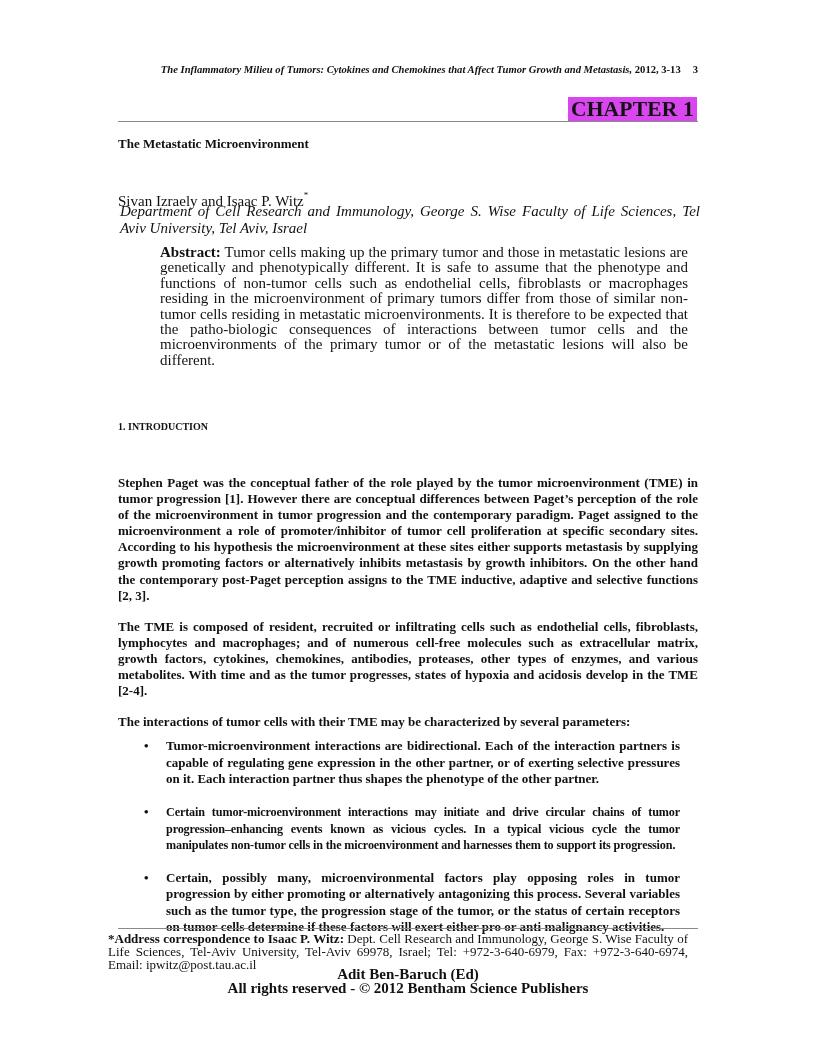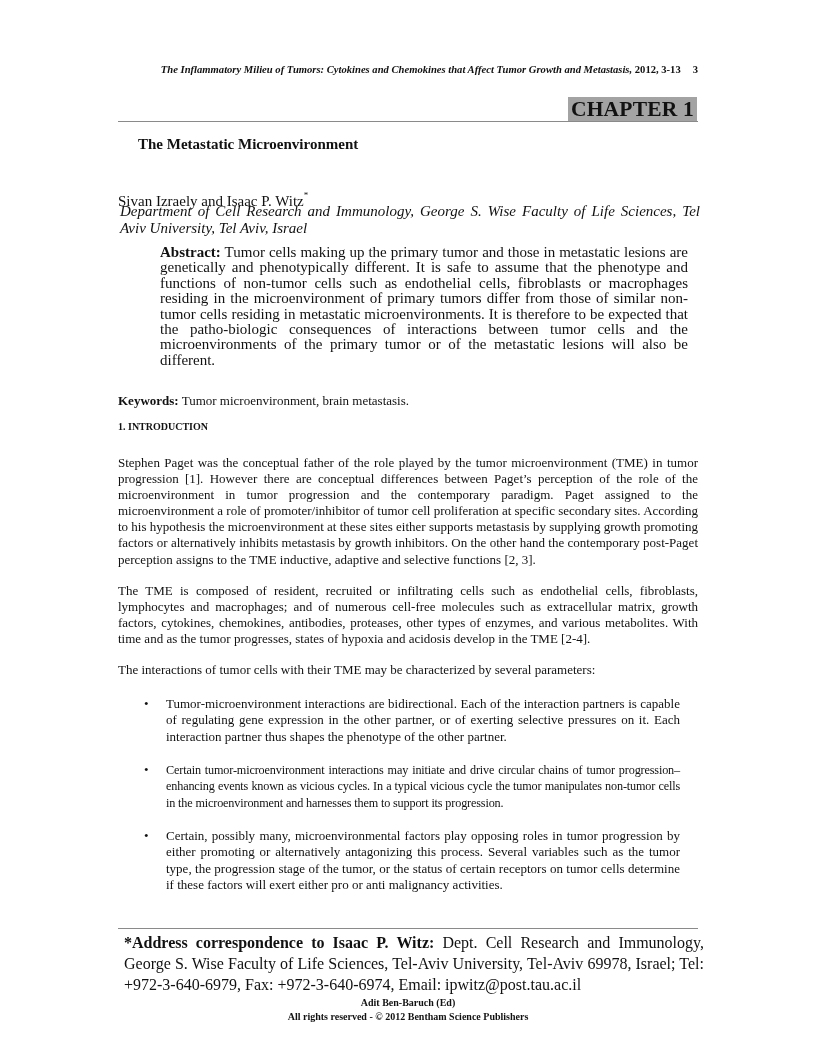--- a/index.html
+++ b/index.html
@@ -4,80 +4,79 @@
 <style>
   html, body { margin: 0; padding: 0; background: #ffffff; }
   body { width: 816px; height: 1056px; position: relative; overflow: hidden;
          font-family: "Liberation Serif", "DejaVu Serif", serif; color: #111; }
   .page { position: absolute; left: 0; top: 0; width: 816px; height: 855px; }
 
   .running-header { position: absolute; left: 118px; top: 64px; width: 580px;
     font-size: 10.6px; font-style: italic; font-weight: bold; text-align: right; white-space: nowrap; }
   .running-header .pn { font-style: normal; display: inline-block; margin-left: 12px; }
 
-  .chapter-box { position: absolute; right: 119px; top: 97px; background: #a3a3a3;
+  .chapter-box { position: absolute; right: 119px; top: 97px; background: #d946ef;
     padding: 0 3px; height: 24px; line-height: 25px; font-size: 21.5px; font-weight: bold; letter-spacing: 0.2px; }
   .top-rule { position: absolute; left: 118px; top: 121px; width: 580px; height: 0; border-top: 1.5px solid #8a8a8a; }
 
-  .title { position: absolute; left: 118px; top: 136px; font-size: 15px; font-weight: bold; margin-left: 20px; }
+  .title { position: absolute; left: 118px; top: 136px; font-size: 13px; font-weight: bold; }
   .authors { position: absolute; left: 118px; top: 168px; font-size: 15px; font-weight: normal; margin-top: 24px; }
   .authors sup { font-size: 9px; position: relative; top: -2px; }
   .affil { position: absolute; left: 120px; top: 203px; width: 580px; font-size: 15px;
     font-style: italic; line-height: 16.5px; text-align: justify; }
 
   .abstract { position: absolute; left: 160px; top: 245px; width: 528px; font-size: 15px;
     line-height: 15.4px; text-align: justify; }
   .abstract p { margin: 0 0 6px 0; }
   .abstract b { font-weight: bold; }
 
   .keywords { position: absolute; left: 118px; top: 393px; font-size: 13px; }
   .section-head { position: absolute; left: 118px; top: 421px; font-size: 10px; font-weight: bold; }
 
-  .body-text { position: absolute; left: 118px; top: 455px; width: 580px; font-size: 13px;
-    line-height: 16.1px; text-align: justify; }
+  .body-text { position: absolute; left: 118px; top: 475px; width: 580px; font-size: 13px;
+    line-height: 16.1px; text-align: justify; font-weight: bold; }
   .body-text p { margin: 0 0 9.5px 0; }
   .body-text p.gap { margin-bottom: 15px; }
 
   .bullets { list-style: none; margin: 0; padding: 0; }
   .bullets li { position: relative; padding-left: 48px; padding-right: 18px; margin-bottom: 17px; line-height: 16.3px; }
   .bullets li .dot { position: absolute; left: 26px; top: 0; }
   .bullets li.narrow { font-size: 12.2px; letter-spacing: -0.15px; }
 
   .foot-rule { position: absolute; left: 118px; top: 928px; width: 580px; height: 0; border-top: 1.5px solid #8a8a8a; }
-  .footnote { position: absolute; left: 124px; top: 932px; width: 580px; font-size: 16px; line-height: 21px; text-align: justify; }
+  .footnote { position: absolute; left: 108px; top: 932px; width: 580px; font-size: 13px; line-height: 13px; text-align: justify; }
   .footnote b { font-weight: bold; }
   .publisher { position: absolute; left: 118px; top: 967px; width: 580px; text-align: center;
-    font-size: 10px; font-weight: bold; line-height: 14px; margin-top: 29px; }
+    font-size: 15px; font-weight: bold; line-height: 14px; }
 </style>
 </head>
 <body>
 
 <div class="page">
 
   <div class="running-header"><span>The Inflammatory Milieu of Tumors: Cytokines and Chemokines that Affect Tumor Growth and Metastasis,</span><span style="font-style:normal"> 2012, 3-13</span><span class="pn">3</span></div>
 
   <div class="chapter-box">CHAPTER 1</div>
   <div class="top-rule"></div>
 
   <div class="title">The Metastatic Microenvironment</div>
   <div class="authors"><span>Sivan Izraely and Isaac P. Witz</span><sup>*</sup></div>
   <div class="affil">Department of Cell Research and Immunology, George S. Wise Faculty of Life Sciences, Tel Aviv University, Tel Aviv, Israel</div>
 
   <div class="abstract">
     <p><b>Abstract:</b><span> Tumor cells making up the primary tumor and those in metastatic lesions are genetically and phenotypically different. It is safe to assume that the phenotype and functions of non-tumor cells such as endothelial cells, fibroblasts or macrophages residing in the microenvironment of primary tumors differ from those of similar non-tumor cells residing in metastatic microenvironments. It is therefore to be expected that the patho-biologic consequences of interactions between tumor cells and the microenvironments of the primary tumor or of the metastatic lesions will also be different.</span></p>
   </div>
 
-  <div class="keywords"><b>Keywords:</b><span> Tumor microenvironment, brain metastasis.</span></div>
 
   <div class="section-head">1. INTRODUCTION</div>
 
   <div class="body-text">
     <p class="gap">Stephen Paget was the conceptual father of the role played by the tumor microenvironment (TME) in tumor progression [1]. However there are conceptual differences between Paget’s perception of the role of the microenvironment in tumor progression and the contemporary paradigm. Paget assigned to the microenvironment a role of promoter/inhibitor of tumor cell proliferation at specific secondary sites. According to his hypothesis the microenvironment at these sites either supports metastasis by supplying growth promoting factors or alternatively inhibits metastasis by growth inhibitors. On the other hand the contemporary post-Paget perception assigns to the TME inductive, adaptive and selective functions [2, 3].</p>
     <p class="gap">The TME is composed of resident, recruited or infiltrating cells such as endothelial cells, fibroblasts, lymphocytes and macrophages; and of numerous cell-free molecules such as extracellular matrix, growth factors, cytokines, chemokines, antibodies, proteases, other types of enzymes, and various metabolites. With time and as the tumor progresses, states of hypoxia and acidosis develop in the TME [2-4].</p>
-    <p class="gap" style="margin-bottom:18px">The interactions of tumor cells with their TME may be characterized by several parameters:</p>
+    <p class="gap" style="margin-bottom:8px">The interactions of tumor cells with their TME may be characterized by several parameters:</p>
     <ul class="bullets">
       <li><span class="dot">•</span><span>Tumor-microenvironment interactions are bidirectional. Each of the interaction partners is capable of regulating gene expression in the other partner, or of exerting selective pressures on it. Each interaction partner thus shapes the phenotype of the other partner.</span></li>
       <li class="narrow"><span class="dot" style="font-size:13px">•</span><span>Certain tumor-microenvironment interactions may initiate and drive circular chains of tumor progression–enhancing events known as vicious cycles. In a typical vicious cycle the tumor manipulates non-tumor cells in the microenvironment and harnesses them to support its progression.</span></li>
       <li><span class="dot">•</span><span>Certain, possibly many, microenvironmental factors play opposing roles in tumor progression by either promoting or alternatively antagonizing this process. Several variables such as the tumor type, the progression stage of the tumor, or the status of certain receptors on tumor cells determine if these factors will exert either pro or anti malignancy activities.</span></li>
     </ul>
   </div>
 
   <div class="foot-rule"></div>
   <div class="footnote"><b>*Address correspondence to Isaac P. Witz:</b><span> Dept. Cell Research and Immunology, George S. Wise Faculty of Life Sciences, Tel-Aviv University, Tel-Aviv 69978, Israel; Tel: +972-3-640-6979, Fax: +972-3-640-6974, Email: ipwitz@post.tau.ac.il</span></div>
 

